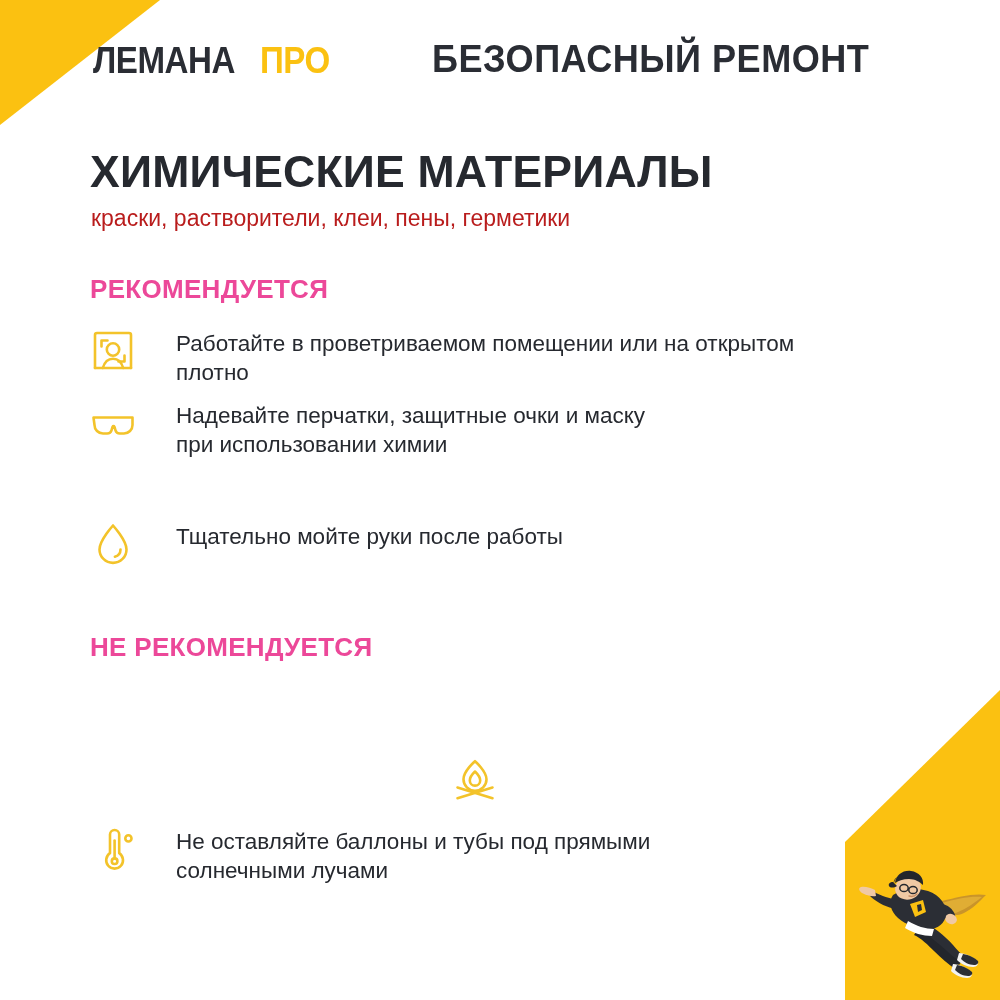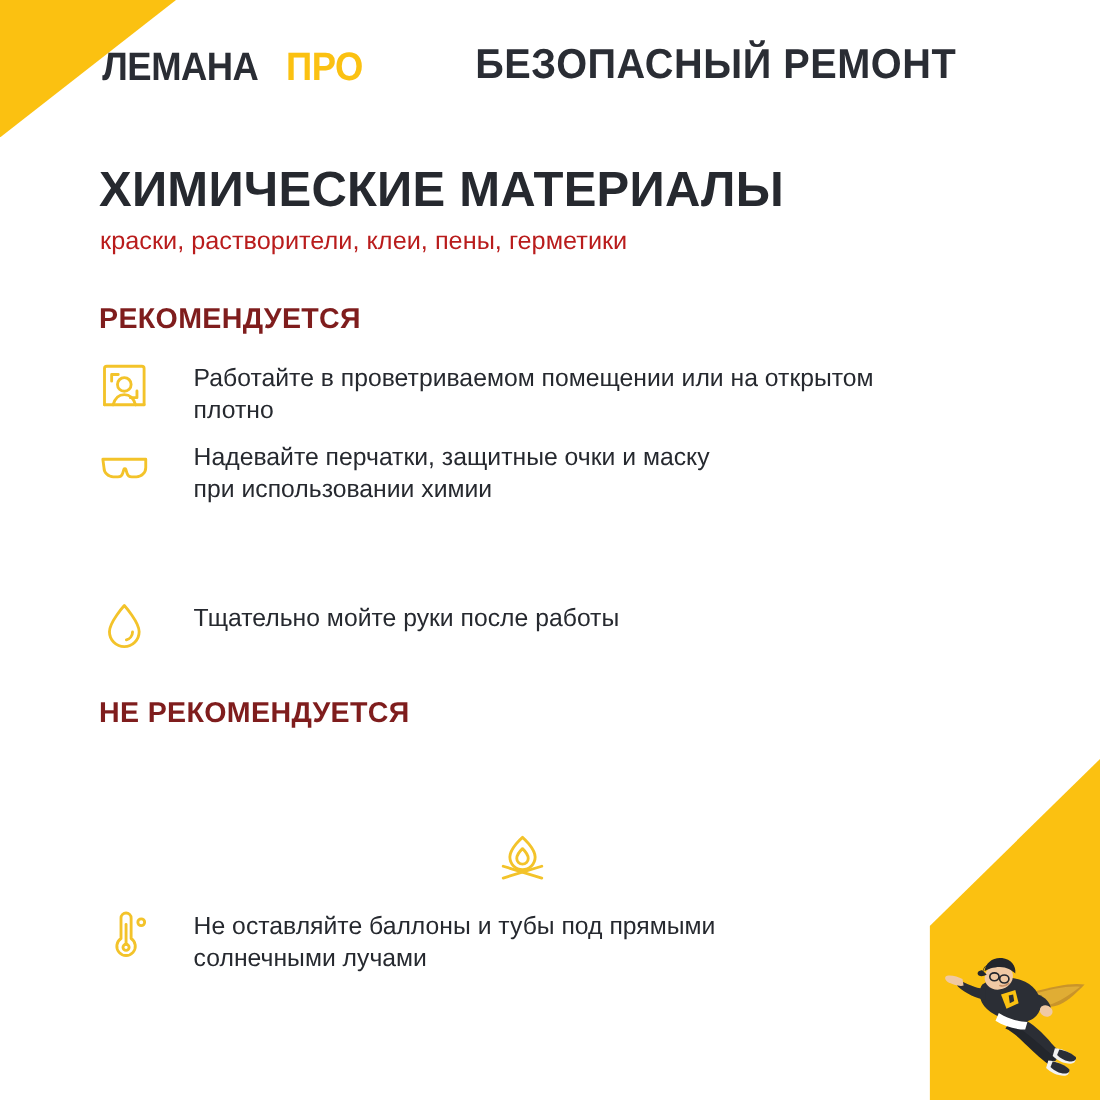--- a/index.html
+++ b/index.html
@@ -85,21 +85,21 @@
     color:#b91c1c;
     font-weight:normal;
     white-space:nowrap;
   }
 
   
   .section-heading{
     position:absolute;
     font-size:26px;
     font-weight:bold;
-    color:#7f1d1d;
+    color:#ec4899;
     letter-spacing:0.3px;
     white-space:nowrap;
   }
   #sec-rec{ left:90px; top:274px; }
   #sec-not-rec{ left:90px; top:632px; }
 
   
   .item{
     position:absolute;
     left:90px;
@@ -119,21 +119,21 @@
     font-size:22.5px;
     line-height:29px;
     color:#26292F;
     padding-top:1px;
   }
   .item .txt .l2{ display:block; }
 
   #item-1{ top:328px; }
   #item-2{ top:400px; }
   #item-3{ top:471px; }
-  #item-4{ top:546px; }
+  #item-4{ top:521px; }
   #item-5{ top:686px; }
   #item-6{ top:757px; }
   #item-7{ top:826px; }
 
   
   .mascot{
     position:absolute; left:846px; top:865px;
     width:150px; height:115px;
   }
 </style>

